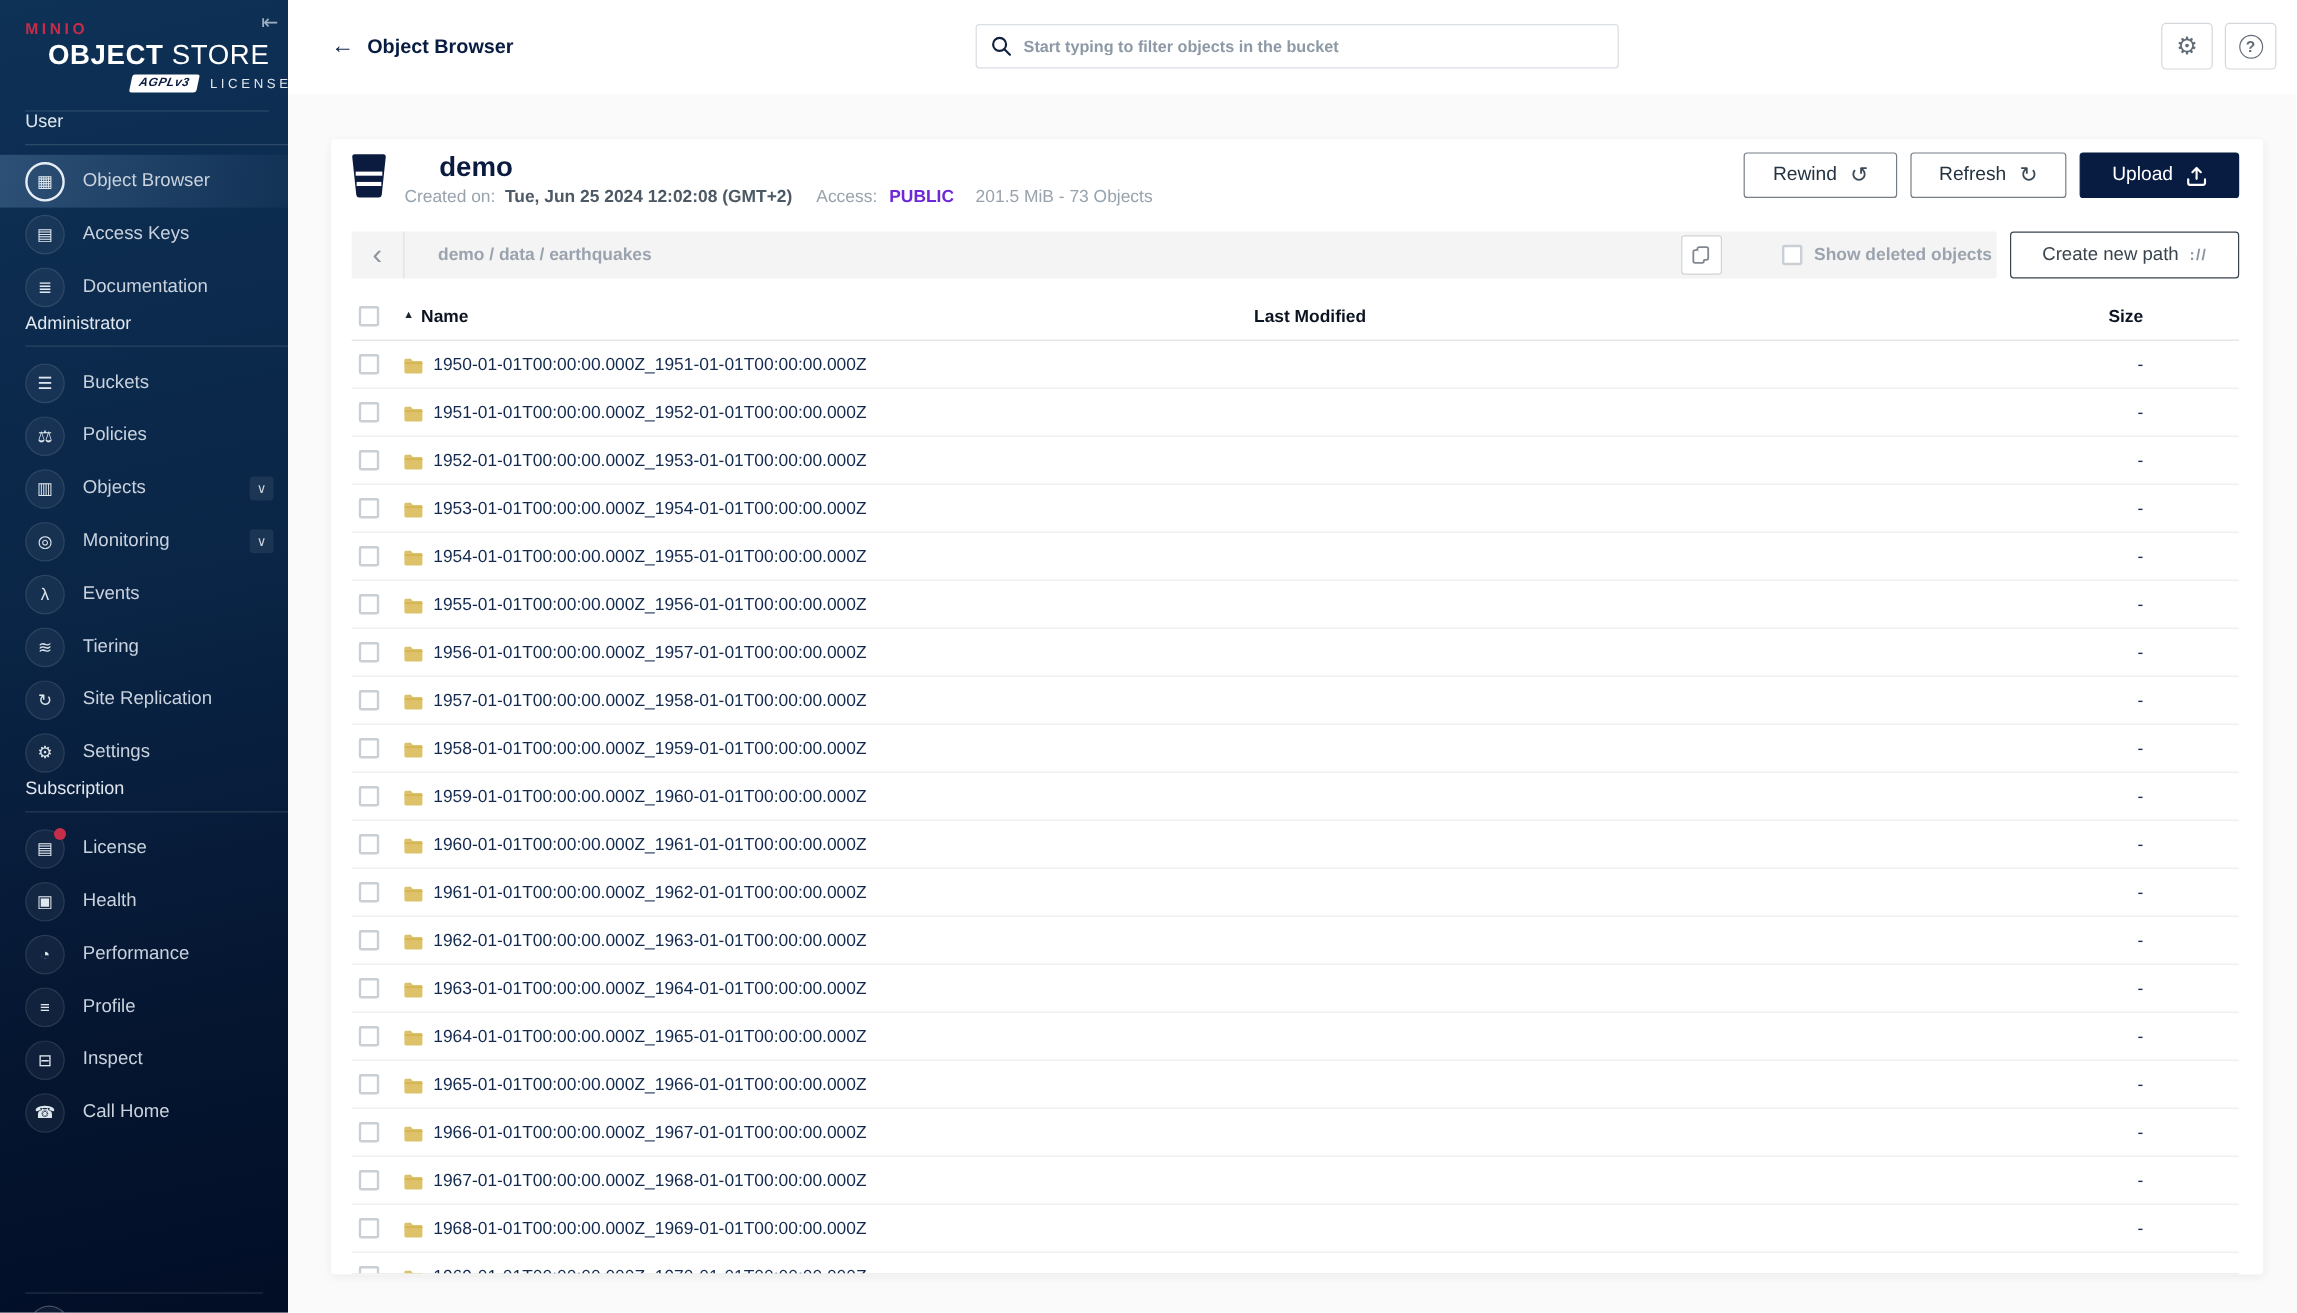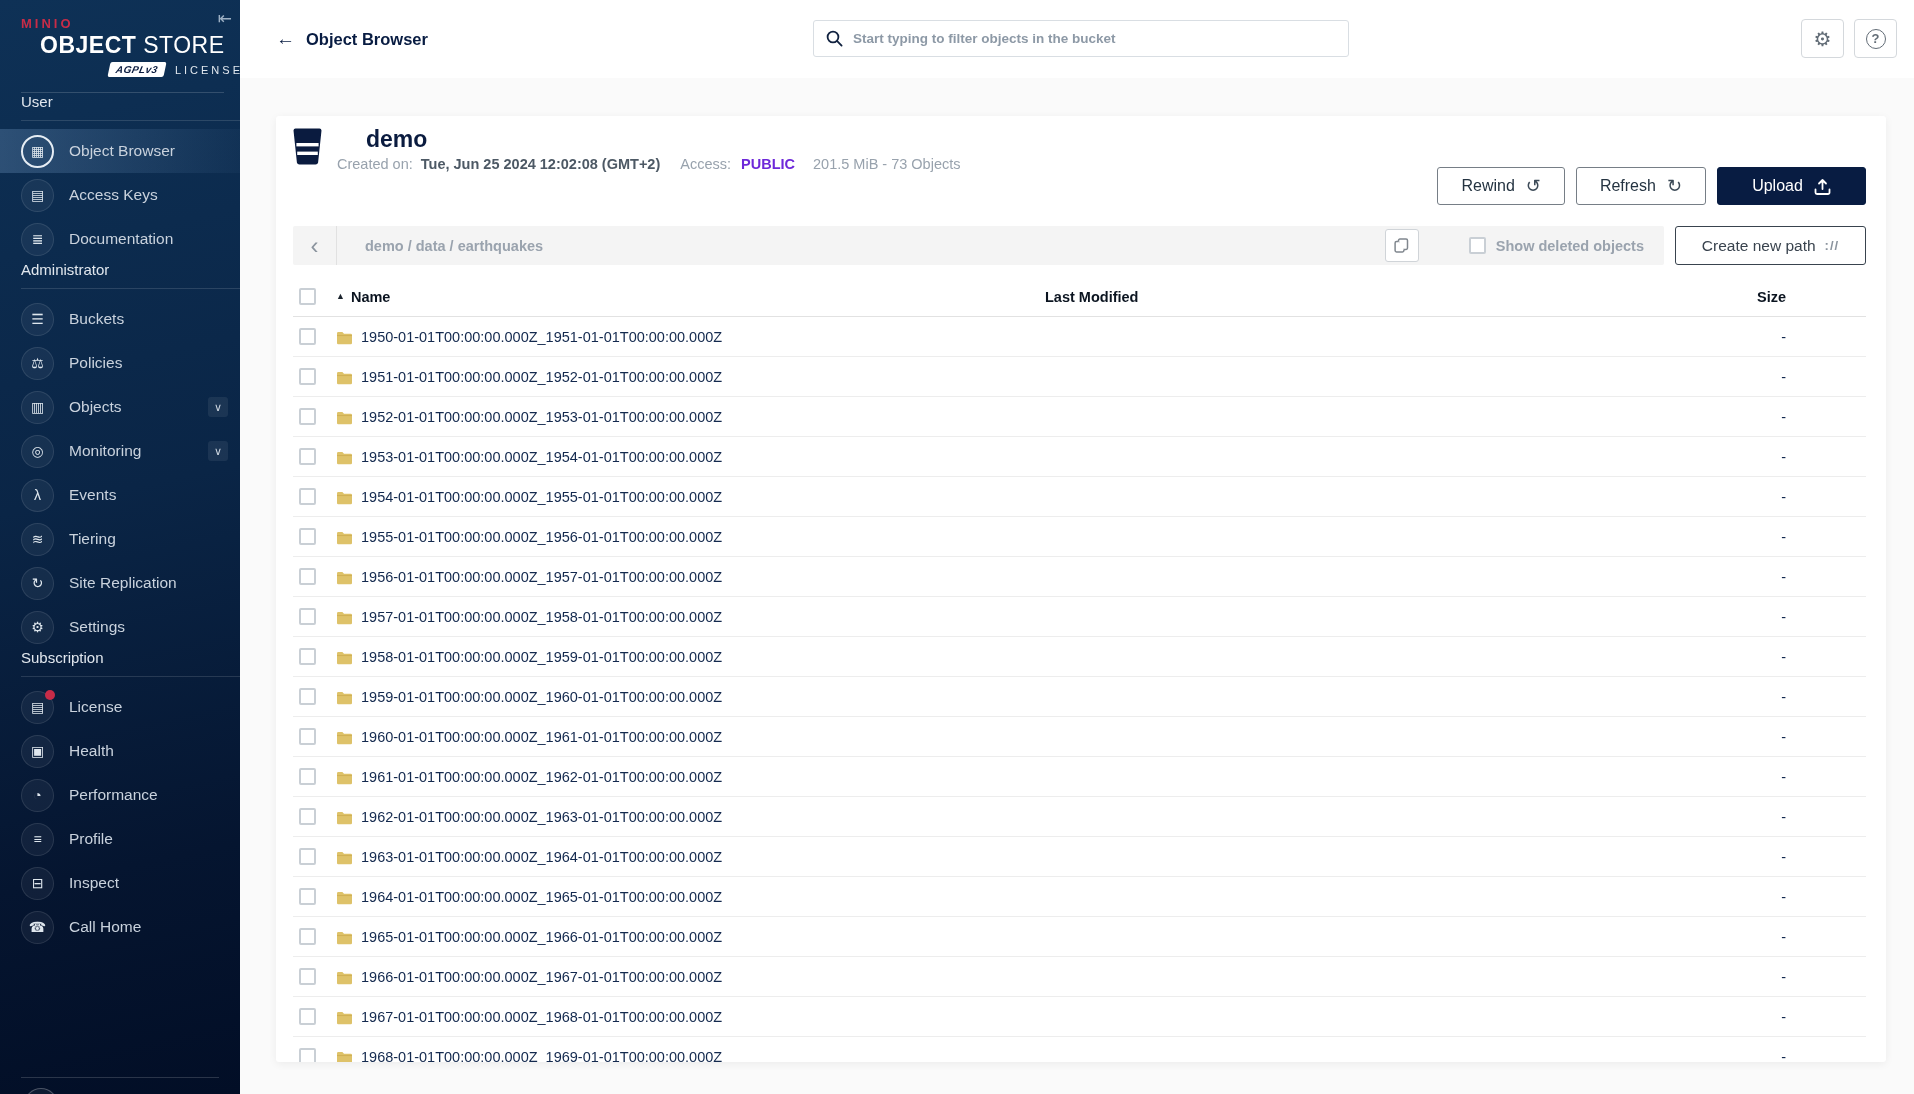--- a/index.html
+++ b/index.html
@@ -66,36 +66,36 @@
   
   .bucket-header { display:flex; align-items:flex-start; }
   .bucket-icon { margin-top:1px; }
   .bucket-info { margin-left:15px; }
   .bucket-name { font-size:23px; font-weight:bold; color:#0a1b3f; line-height:1.1;margin-left:29px; }
   .bucket-meta { display:flex; align-items:center; gap:8px; margin-top:4px; font-size:14.5px; white-space:nowrap; }
   .meta-label { color:#98a2ad; }
   .meta-strong { color:#4d5965; font-weight:bold; }
   .meta-access { color:#6d28d9; font-weight:bold; margin-left:2px; }
   .meta-usage { color:#98a2ad; margin-left:10px; }
-  .bucket-actions { margin-left:auto; display:flex; gap:11px;margin-top:40px; }
+  .bucket-actions { margin-left:auto; display:flex; gap:11px; }
   .btn { height:38px; border-radius:3px; font-family:inherit; font-size:16px; display:flex; align-items:center;
     justify-content:center; gap:11px; cursor:pointer; }
   .btn-outline { background:#fff; border:1px solid #767e86; color:#243341; padding:0 23px; }
   .btn-outline .bicon { font-size:18px; color:#3c4a57; }
-  .btn-primary { background:#081c42; border:1px solid #081c42; color:#fff; width:149px; }
+  .btn-primary { background:#081c42; border:1px solid #081c42; color:#fff; width:133px; }
 
   
   .browse-row { display:flex; margin-top:21px; height:39px; }
   .path-bar { flex:1; background:#f4f4f4; border-radius:2px; display:flex; align-items:center; }
   .back-chevron { width:44px; height:100%; display:flex; align-items:center; justify-content:center;
     border-right:1px solid #e1e1e1; color:#8b949e; font-size:24px; font-weight:300; cursor:pointer; }
   .breadcrumb { margin-left:28px; color:#9aa3ae; font-weight:bold; font-size:14.5px; }
   .copy-btn { width:34px; height:33px; background:#fff; border:1px solid #d0d4d8; border-radius:3px;
     margin-left:auto; margin-right:13px; display:flex; align-items:center; justify-content:center; cursor:pointer; }
-  .show-deleted { display:flex; align-items:center; gap:10px; margin-right:20px;padding-left:37px; }
+  .show-deleted { display:flex; align-items:center; gap:10px; margin-right:4px;padding-left:37px; }
   .checkbox { width:17px; height:17px; border:2px solid #c9cfd5; border-radius:2px; background:#fff; cursor:pointer; flex-shrink:0; }
   .show-deleted-label { color:#9aa3ae; font-weight:bold; font-size:14.5px; }
   .create-path-btn { margin-left:11px; width:191px; height:39px; background:#fff; border:1px solid #39434e;
     border-radius:3px; color:#39434e; font-size:15.5px; display:flex; align-items:center; justify-content:center;
     gap:9px; cursor:pointer; }
   .path-glyph { color:#8b949e; font-size:13px; font-weight:bold; letter-spacing:1px; }
 
   
   .obj-table { margin-top:12px; }
   .t-row { display:grid; grid-template-columns:43px 709px 1fr 260px; align-items:center; height:40px; }

